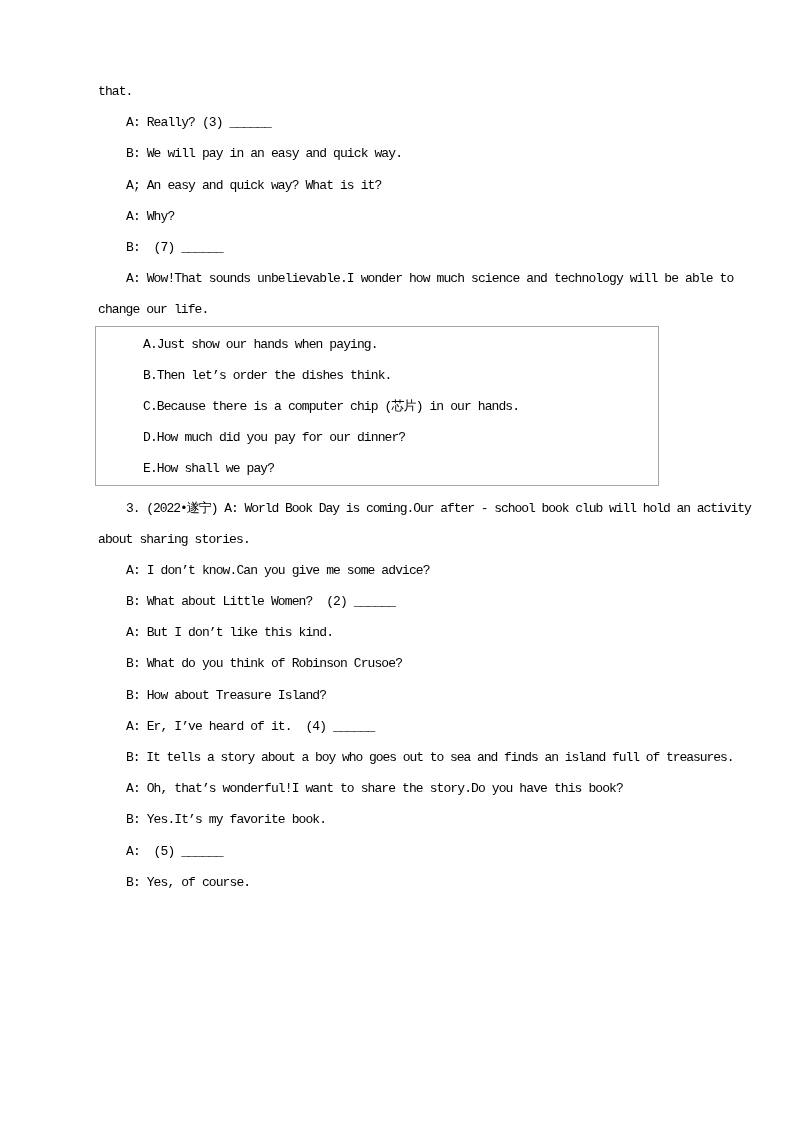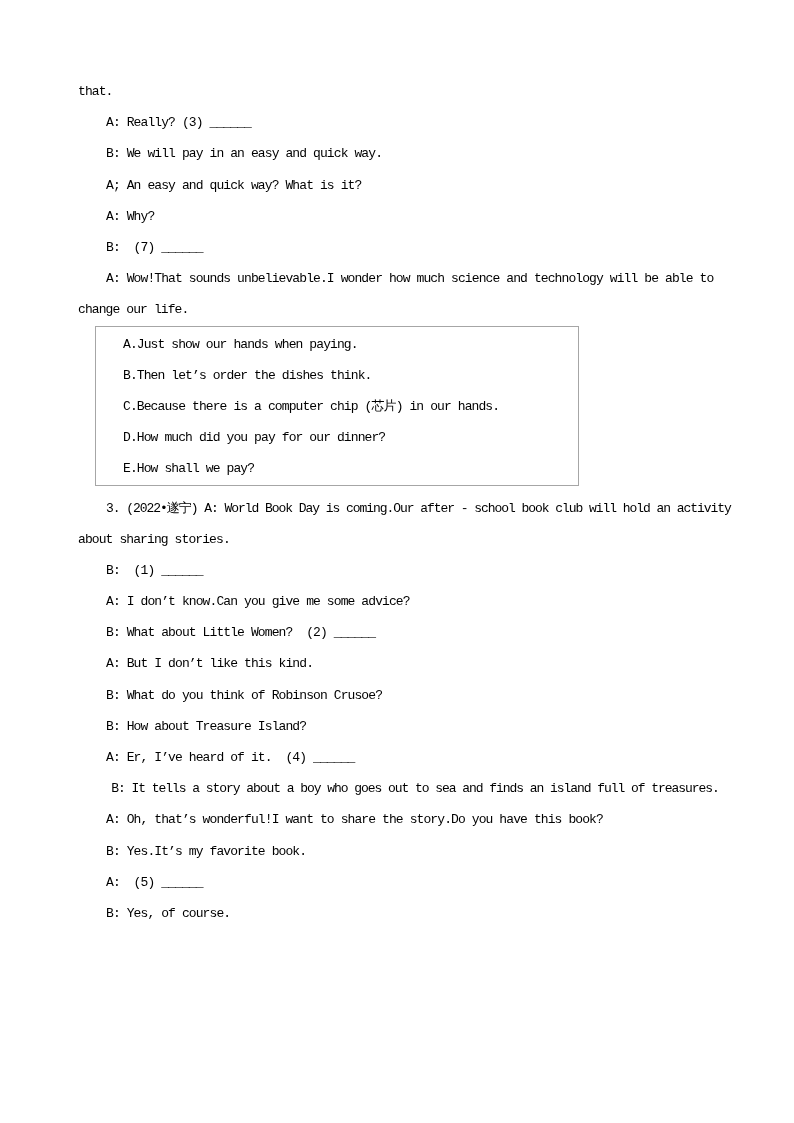--- a/index.html
+++ b/index.html
@@ -17,27 +17,28 @@
     font-family: "Liberation Mono", "DejaVu Sans Mono", monospace;
     font-size: 13px;
     letter-spacing: -0.9px;
     color: #000000;
     overflow: hidden;
   }
   .line {
     line-height: 31.2px;
     white-space: pre;
     height: 31.2px;
+    margin-left: 20px;
   }
   .ind { padding-left: 28px; }
   .tight { letter-spacing: -1.05px; text-align: center; }
   .options-box {
     box-sizing: border-box;
     margin-left: 17px;
-    width: 484px;
+    width: 564px;
     height: 160px;
     border: 1px solid #a6a6a6;
     padding: 2px 18px 0 27px;
     margin-bottom: 7px;
   }
   .options-box .line { padding-left: 0; }
 </style>
 </head>
 <body>
 
@@ -57,21 +58,20 @@
         <div class="line">A.Just show our hands when paying.</div>
         <div class="line">B.Then let’s order the dishes think.</div>
         <div class="line">C.Because there is a computer chip (芯片) in our hands.</div>
         <div class="line">D.How much did you pay for our dinner?</div>
         <div class="line">E.How shall we pay?</div>
       </div>
   </div>
   <div id="dialogue-2">
       <div class="line ind tight">3. (2022•遂宁) A: World Book Day is coming.Our after - school book club will hold an activity</div>
       <div class="line">about sharing stories.</div>
-      <div class="line ind">B:  (1) ______</div>
       <div class="line ind">A: I don’t know.Can you give me some advice?</div>
       <div class="line ind">B: What about Little Women?  (2) ______</div>
       <div class="line ind">A: But I don’t like this kind.</div>
       <div class="line ind">B: What do you think of Robinson Crusoe?</div>
       <div class="line ind">B: How about Treasure Island?</div>
       <div class="line ind">A: Er, I’ve heard of it.  (4) ______</div>
       <div class="line ind tight">B: It tells a story about a boy who goes out to sea and finds an island full of treasures.</div>
       <div class="line ind">A: Oh, that’s wonderful!I want to share the story.Do you have this book?</div>
       <div class="line ind">B: Yes.It’s my favorite book.</div>
       <div class="line ind">A:  (5) ______</div>

